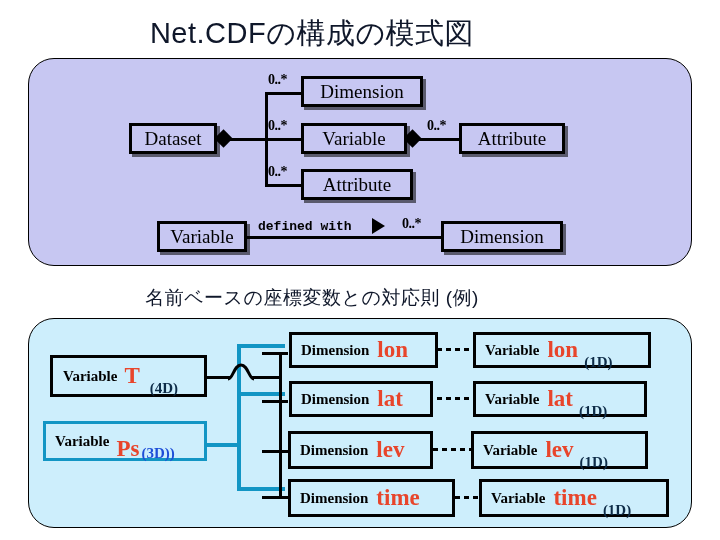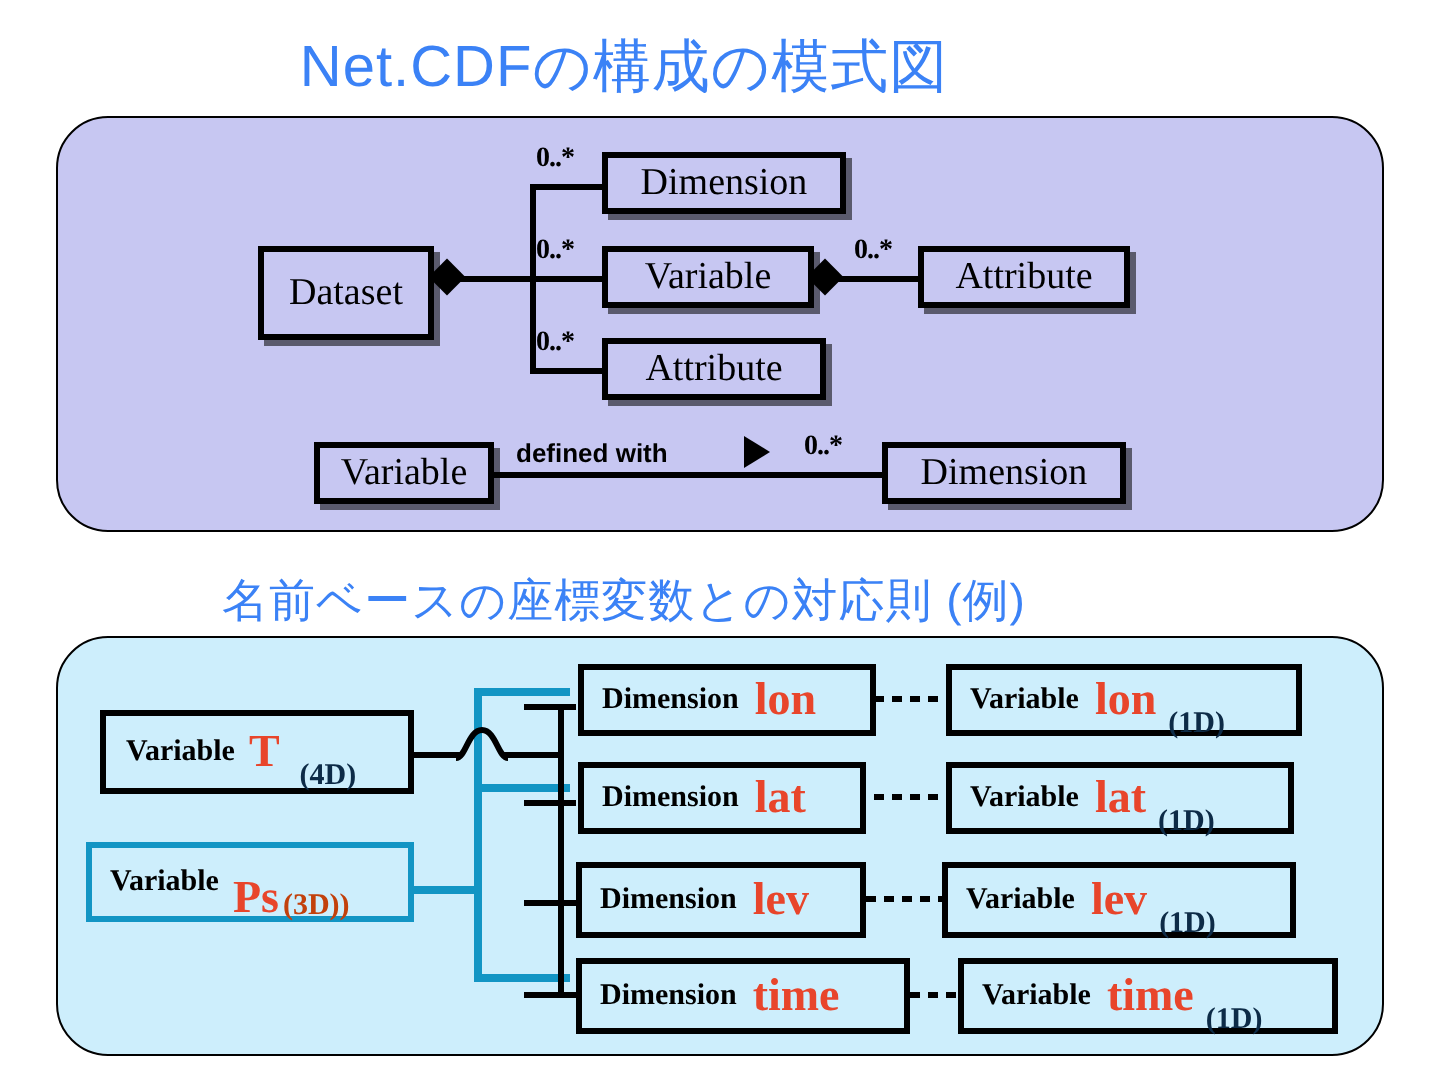--- a/index.html
+++ b/index.html
@@ -15,27 +15,27 @@
     overflow: hidden;
     font-family: "Liberation Serif", "DejaVu Serif", serif;
   }
 
   
   .title {
     position: absolute;
     left: 0;
     width: 624px;
     text-align: center;
-    color: #3b82f6;
+    color: #0f172a;
     font-family: "Liberation Sans", "DejaVu Sans", sans-serif;
     font-weight: 400;
     white-space: nowrap;
   }
   #title-top   { top: 14px;  font-size: 29px; letter-spacing: .5px; }
-  #title-bottom{ top: 285px; font-size: 23px; letter-spacing: .5px; }
+  #title-bottom{ top: 285px; font-size: 19px; letter-spacing: .5px; }
 
   
   .panel {
     position: absolute;
     box-sizing: border-box;
     border: 1px solid #000000;
     border-radius: 26px;
   }
   #panel-uml {
     left: 28px; top: 58px; width: 664px; height: 208px;
@@ -92,21 +92,21 @@
   .tri {
     position: absolute;
     width: 0; height: 0;
     border-top: 8px solid transparent;
     border-bottom: 8px solid transparent;
     border-left: 13px solid #000000;
   }
 
   .reltext {
     position: absolute;
-    font-family: Liberation Sans, sans-serif;
+    font-family: Liberation Mono, monospace;
     font-weight: bold;
     font-size: 13px;
     color: #000000;
     white-space: nowrap;
     text-align: center;
   }
 
   
   .vbox {
     position: absolute;
@@ -116,21 +116,21 @@
     display: flex;
     align-items: center;
     white-space: nowrap;
     font-family: "Liberation Serif", "DejaVu Serif", serif;
     color: #000000;
   }
   .vbox.teal { border-color: #1295c4; }
   .kw   { font-size: 15px; font-weight: bold; }
   .name { font-size: 23px; font-weight: bold; color: #e8452b; }
   .dim  { font-size: 15px; font-weight: bold; color: #0d2b47; margin-top: 25px; }
-  .dim.teal-txt { color: #c2410c; }
+  .dim.teal-txt { color: #1d4ed8; }
 
   .dashline {
     position: absolute;
     height: 3px;
     background-image: repeating-linear-gradient(to right,#000 0 5px, transparent 5px 9px);
   }
 
   
   .hop { position: absolute; }
 </style>
@@ -162,21 +162,21 @@
 
   <div class="mult" style="left:268px; top:72px;">0..*</div>
   <div class="mult" style="left:268px; top:118px;">0..*</div>
   <div class="mult" style="left:268px; top:164px;">0..*</div>
   <div class="mult" style="left:427px; top:118px;">0..*</div>
   <div class="mult" style="left:402px; top:216px;">0..*</div>
 
   <div class="reltext" style="left:258px; top:219px;">defined with</div>
   <div class="tri" style="left:372px; top:218px;"></div>
 
-  <div class="box lav shadowed uml-label" style="left:129px; top:123px; width:88px; height:47px;">Dataset</div>
+  <div class="box lav shadowed uml-label" style="left:129px; top:123px; width:88px; height:31px;">Dataset</div>
 
   <div class="box lav shadowed uml-label" style="left:301px; top:76px; width:122px; height:31px;">Dimension</div>
 
   <div class="box lav shadowed uml-label" style="left:301px; top:123px; width:106px; height:31px;">Variable</div>
 
   <div class="box lav shadowed uml-label" style="left:301px; top:169px; width:112px; height:31px;">Attribute</div>
 
   <div class="box lav shadowed uml-label" style="left:459px; top:123px; width:106px; height:31px;">Attribute</div>
 
   <div class="box lav shadowed uml-label" style="left:157px; top:221px; width:90px; height:31px;">Variable</div>

